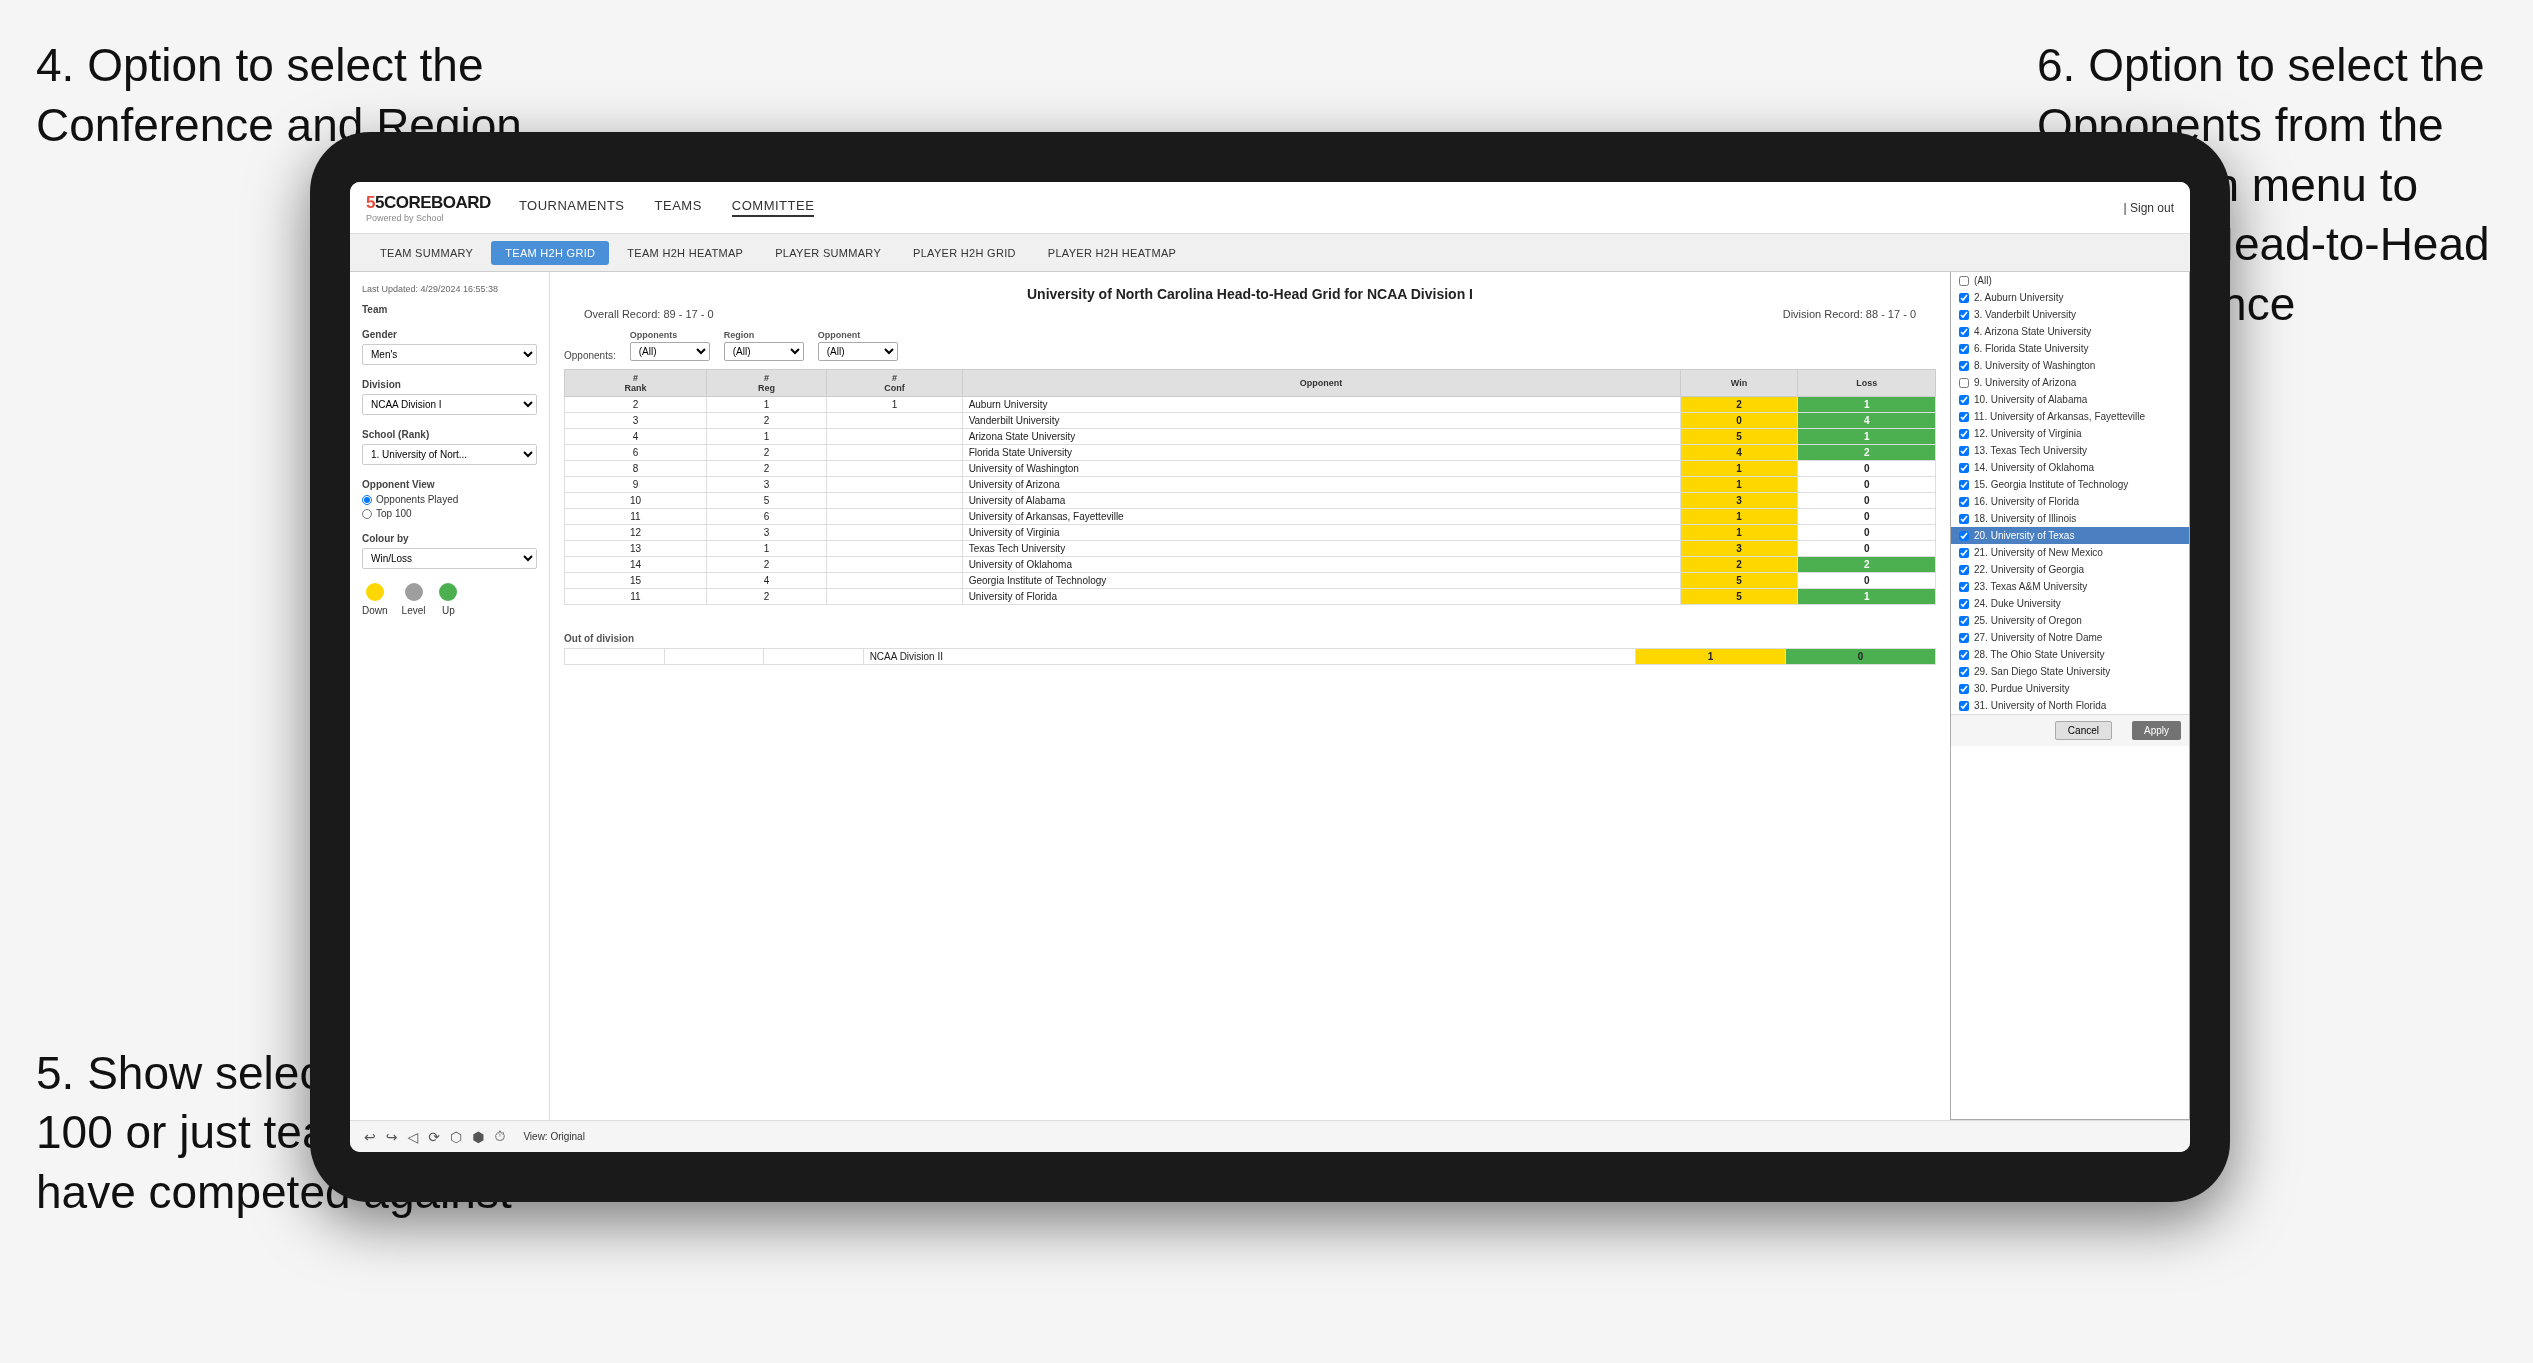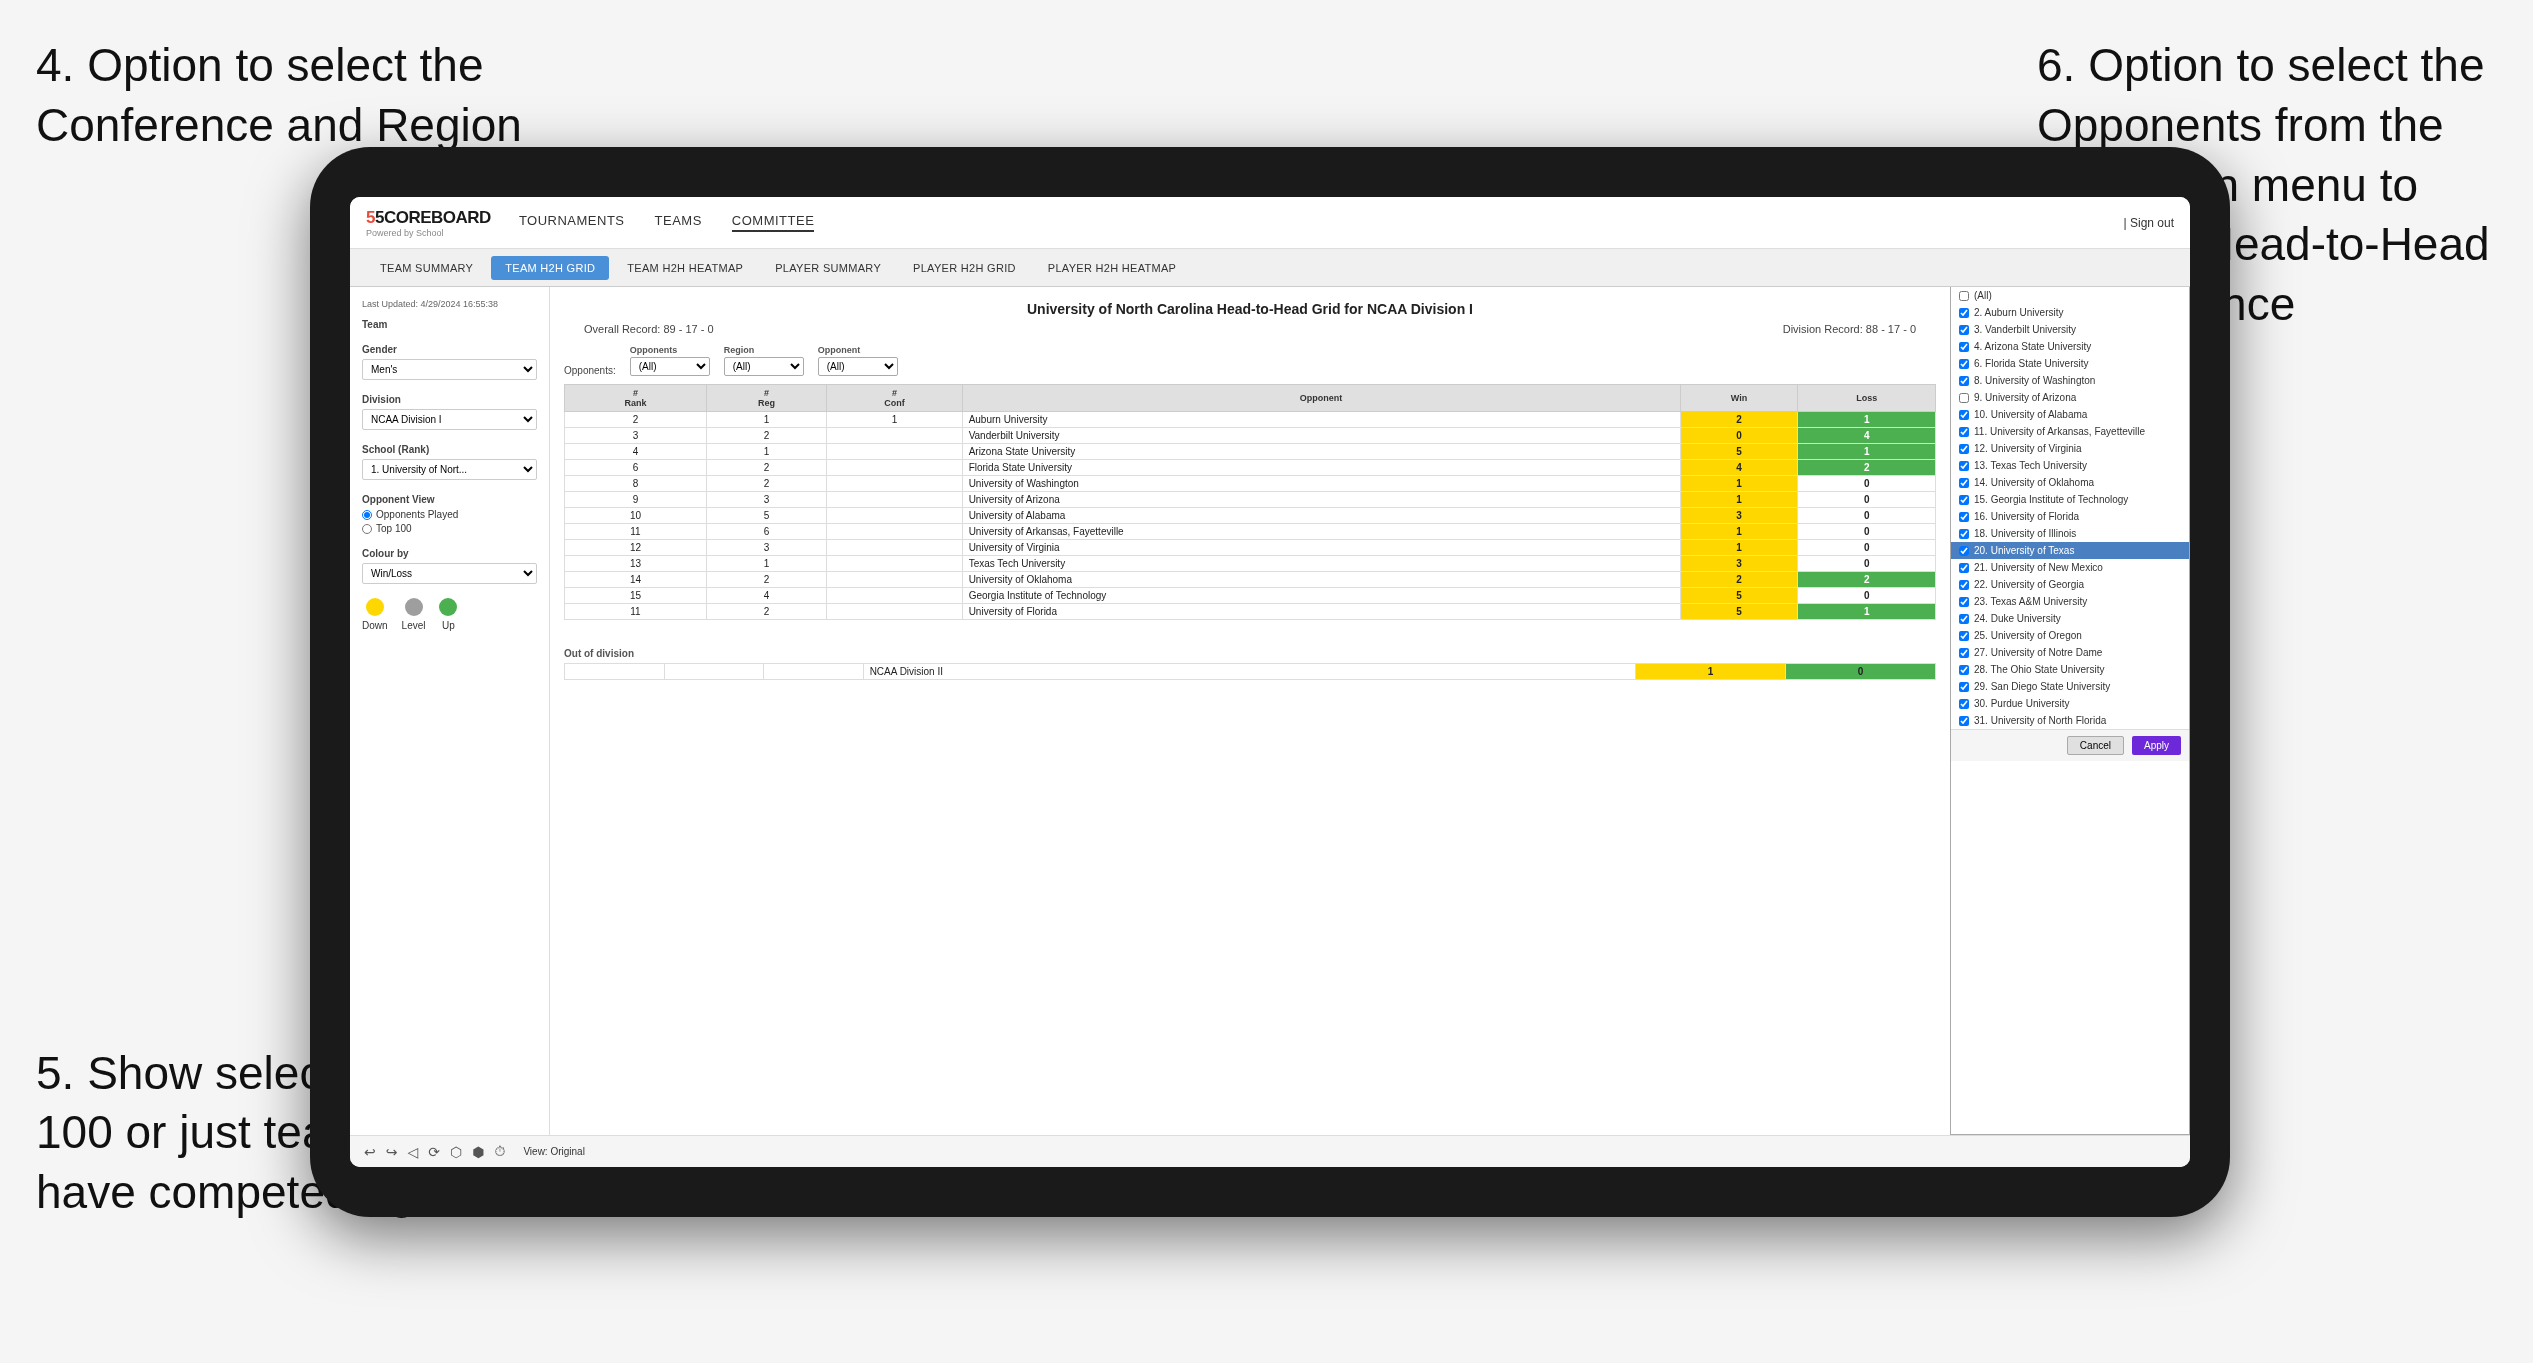--- a/index.html
+++ b/index.html
@@ -44,21 +44,21 @@
       position: absolute;
       top: 0; left: 0;
       width: 2533px;
       height: 1363px;
       pointer-events: none;
     }
 
     
     .tablet {
       position: absolute;
-      top: 147px;
+      top: 132px;
       left: 310px;
       width: 1920px;
       height: 1070px;
       background: #1a1a1a;
       border-radius: 60px;
       box-shadow: 0 20px 60px rgba(0,0,0,0.5);
       display: flex;
       align-items: center;
       justify-content: center;
     }
@@ -378,25 +378,26 @@
       padding: 3px 12px;
       background: #e0e0e0;
       border: 1px solid #aaa;
       border-radius: 2px;
       cursor: pointer;
     }
 
     .btn-apply {
       font-size: 10px;
       padding: 3px 12px;
-      background: #6d28d9;
+      background: #737373;
       color: #fff;
       border: none;
       border-radius: 2px;
       cursor: pointer;
+      margin-left: 12px;
     }
 
     
     .toolbar {
       background: #f5f5f5;
       border-top: 1px solid #ddd;
       padding: 4px 12px;
       display: flex;
       align-items: center;
       gap: 6px;

